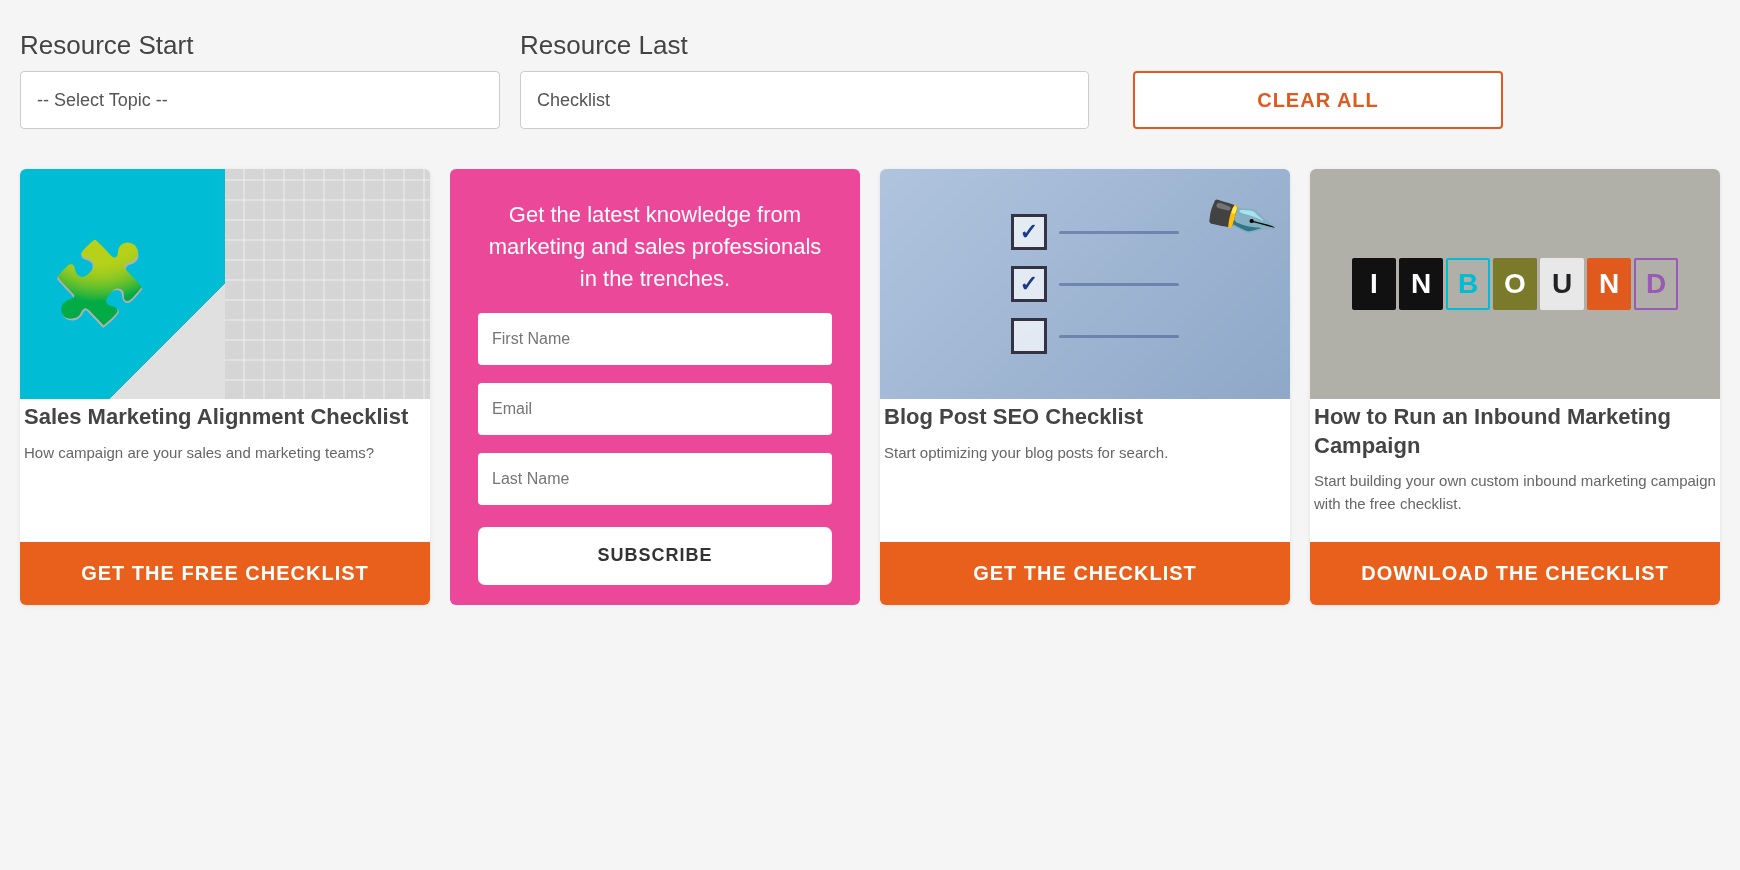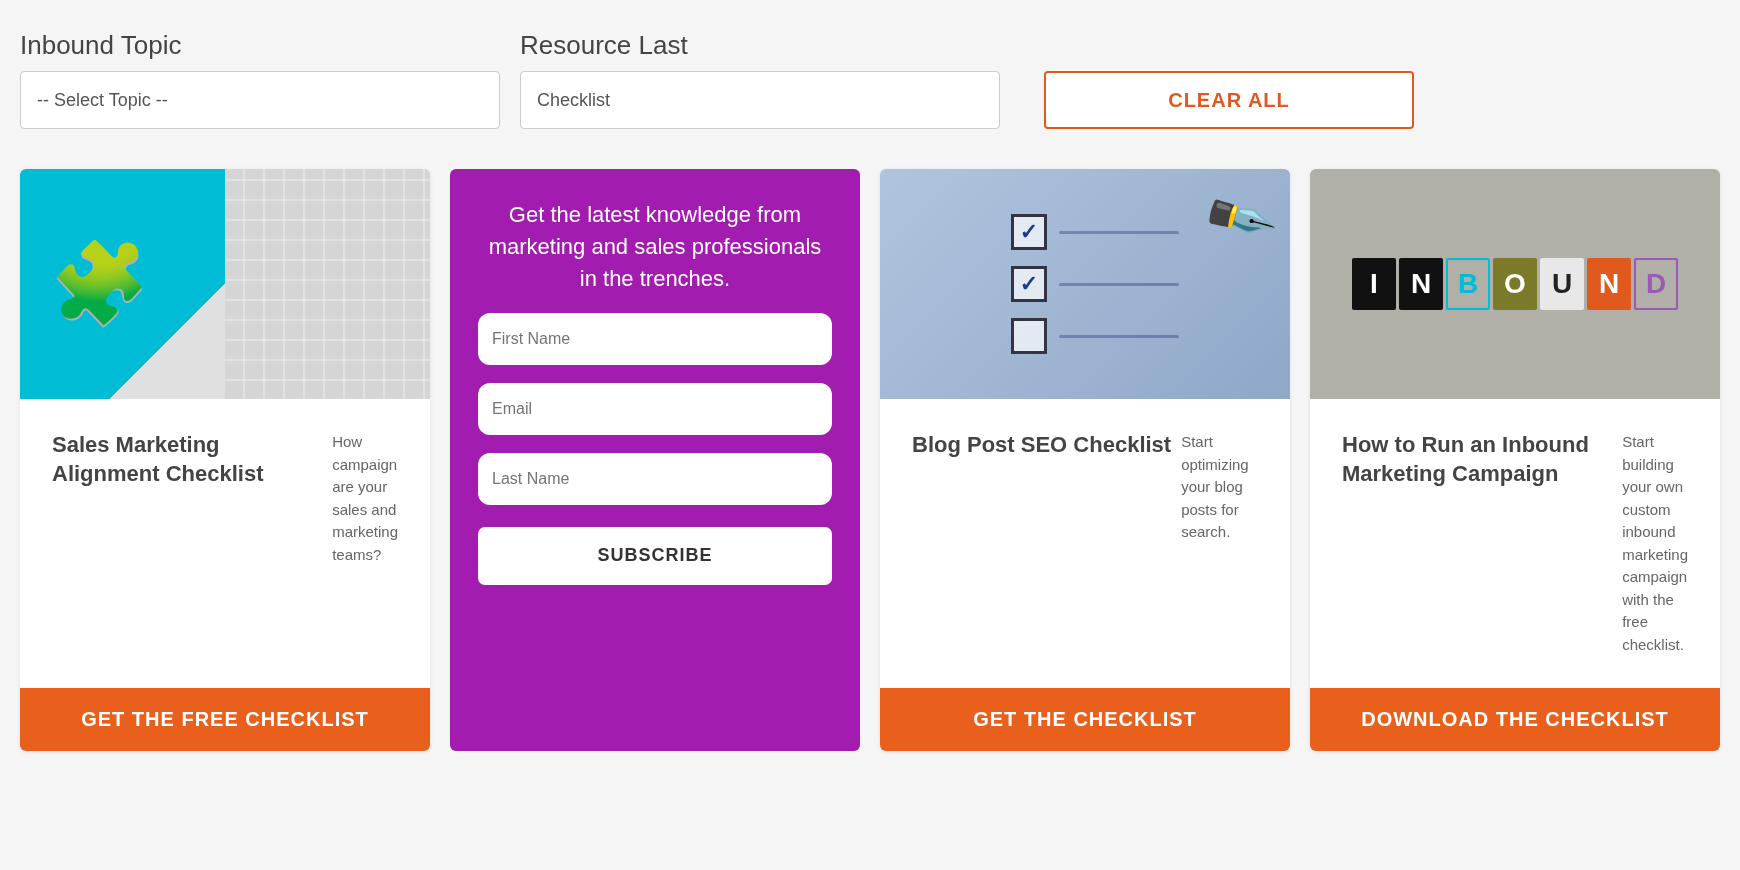--- a/index.html
+++ b/index.html
@@ -34,21 +34,21 @@
       border-radius: 4px;
       padding: 0 16px;
       font-size: 18px;
       color: #555;
       background: #fff;
       appearance: none;
       -webkit-appearance: none;
       cursor: pointer;
     }
     .filter-select-type {
-      width: 480px;
+      width: 569px;
     }
     .clear-all-btn {
       width: 370px;
       height: 58px;
       border: 2.5px solid #e05a1e;
       background: #fff;
       color: #e05a1e;
       font-size: 20px;
       font-weight: 700;
       letter-spacing: 1px;
@@ -72,24 +72,24 @@
     .card {
       background: #fff;
       border-radius: 6px;
       overflow: hidden;
       display: flex;
       flex-direction: column;
       box-shadow: 0 1px 4px rgba(0,0,0,0.08);
     }
 
     .card-body {
-      padding: 32px;
+      padding: 4px;
       flex: 1;
       display: flex;
-      flex-direction: row;
+      flex-direction: column;
       gap: 10px;
     }
 
     .card-title {
       font-size: 22px;
       color: #444;
       font-weight: 600;
       line-height: 1.3;
     }
 
@@ -224,40 +224,40 @@
     }
     .lb-black { background: #111; color: #fff; }
     .lb-cyan  { background: transparent; color: #00bcd4; border: 2px solid #00bcd4; }
     .lb-olive { background: #7a7a2a; color: #fff; }
     .lb-white { background: #e8e8e8; color: #222; }
     .lb-purple{ background: transparent; color: #9b59b6; border: 2px solid #9b59b6; }
     .lb-orange{ background: #e05a1e; color: #fff; }
 
     
     .card-subscribe {
-      background: #a21caf;
+      background: #ec4899;
       border-radius: 6px;
       overflow: hidden;
       display: flex;
       flex-direction: column;
       padding: 30px 28px 20px;
       gap: 18px;
     }
     .subscribe-headline {
       color: #fff;
       font-size: 22px;
       text-align: center;
       line-height: 1.45;
       font-weight: 400;
     }
     .subscribe-input {
       width: 100%;
       height: 52px;
       border: none;
-      border-radius: 12px;
+      border-radius: 4px;
       padding: 0 14px;
       font-size: 16px;
       color: #888;
       background: #fff;
     }
     .subscribe-btn {
       width: 100%;
       height: 58px;
       background: #fff;
       border: none;
@@ -269,21 +269,21 @@
       cursor: pointer;
       text-transform: uppercase;
       margin-top: 4px;
     }
   </style>
 </head>
 <body>
 
 <div class="filter-bar">
   <div class="filter-group">
-    <span class="filter-label">Inbound Topic</span>
+    <span class="filter-label">Resource Start</span>
     <select class="filter-select">
       <option>-- Select Topic --</option>
     </select>
   </div>
   <div class="filter-group">
     <span class="filter-label">Resource Last</span>
     <select class="filter-select filter-select-type">
       <option>Checklist</option>
     </select>
   </div>

